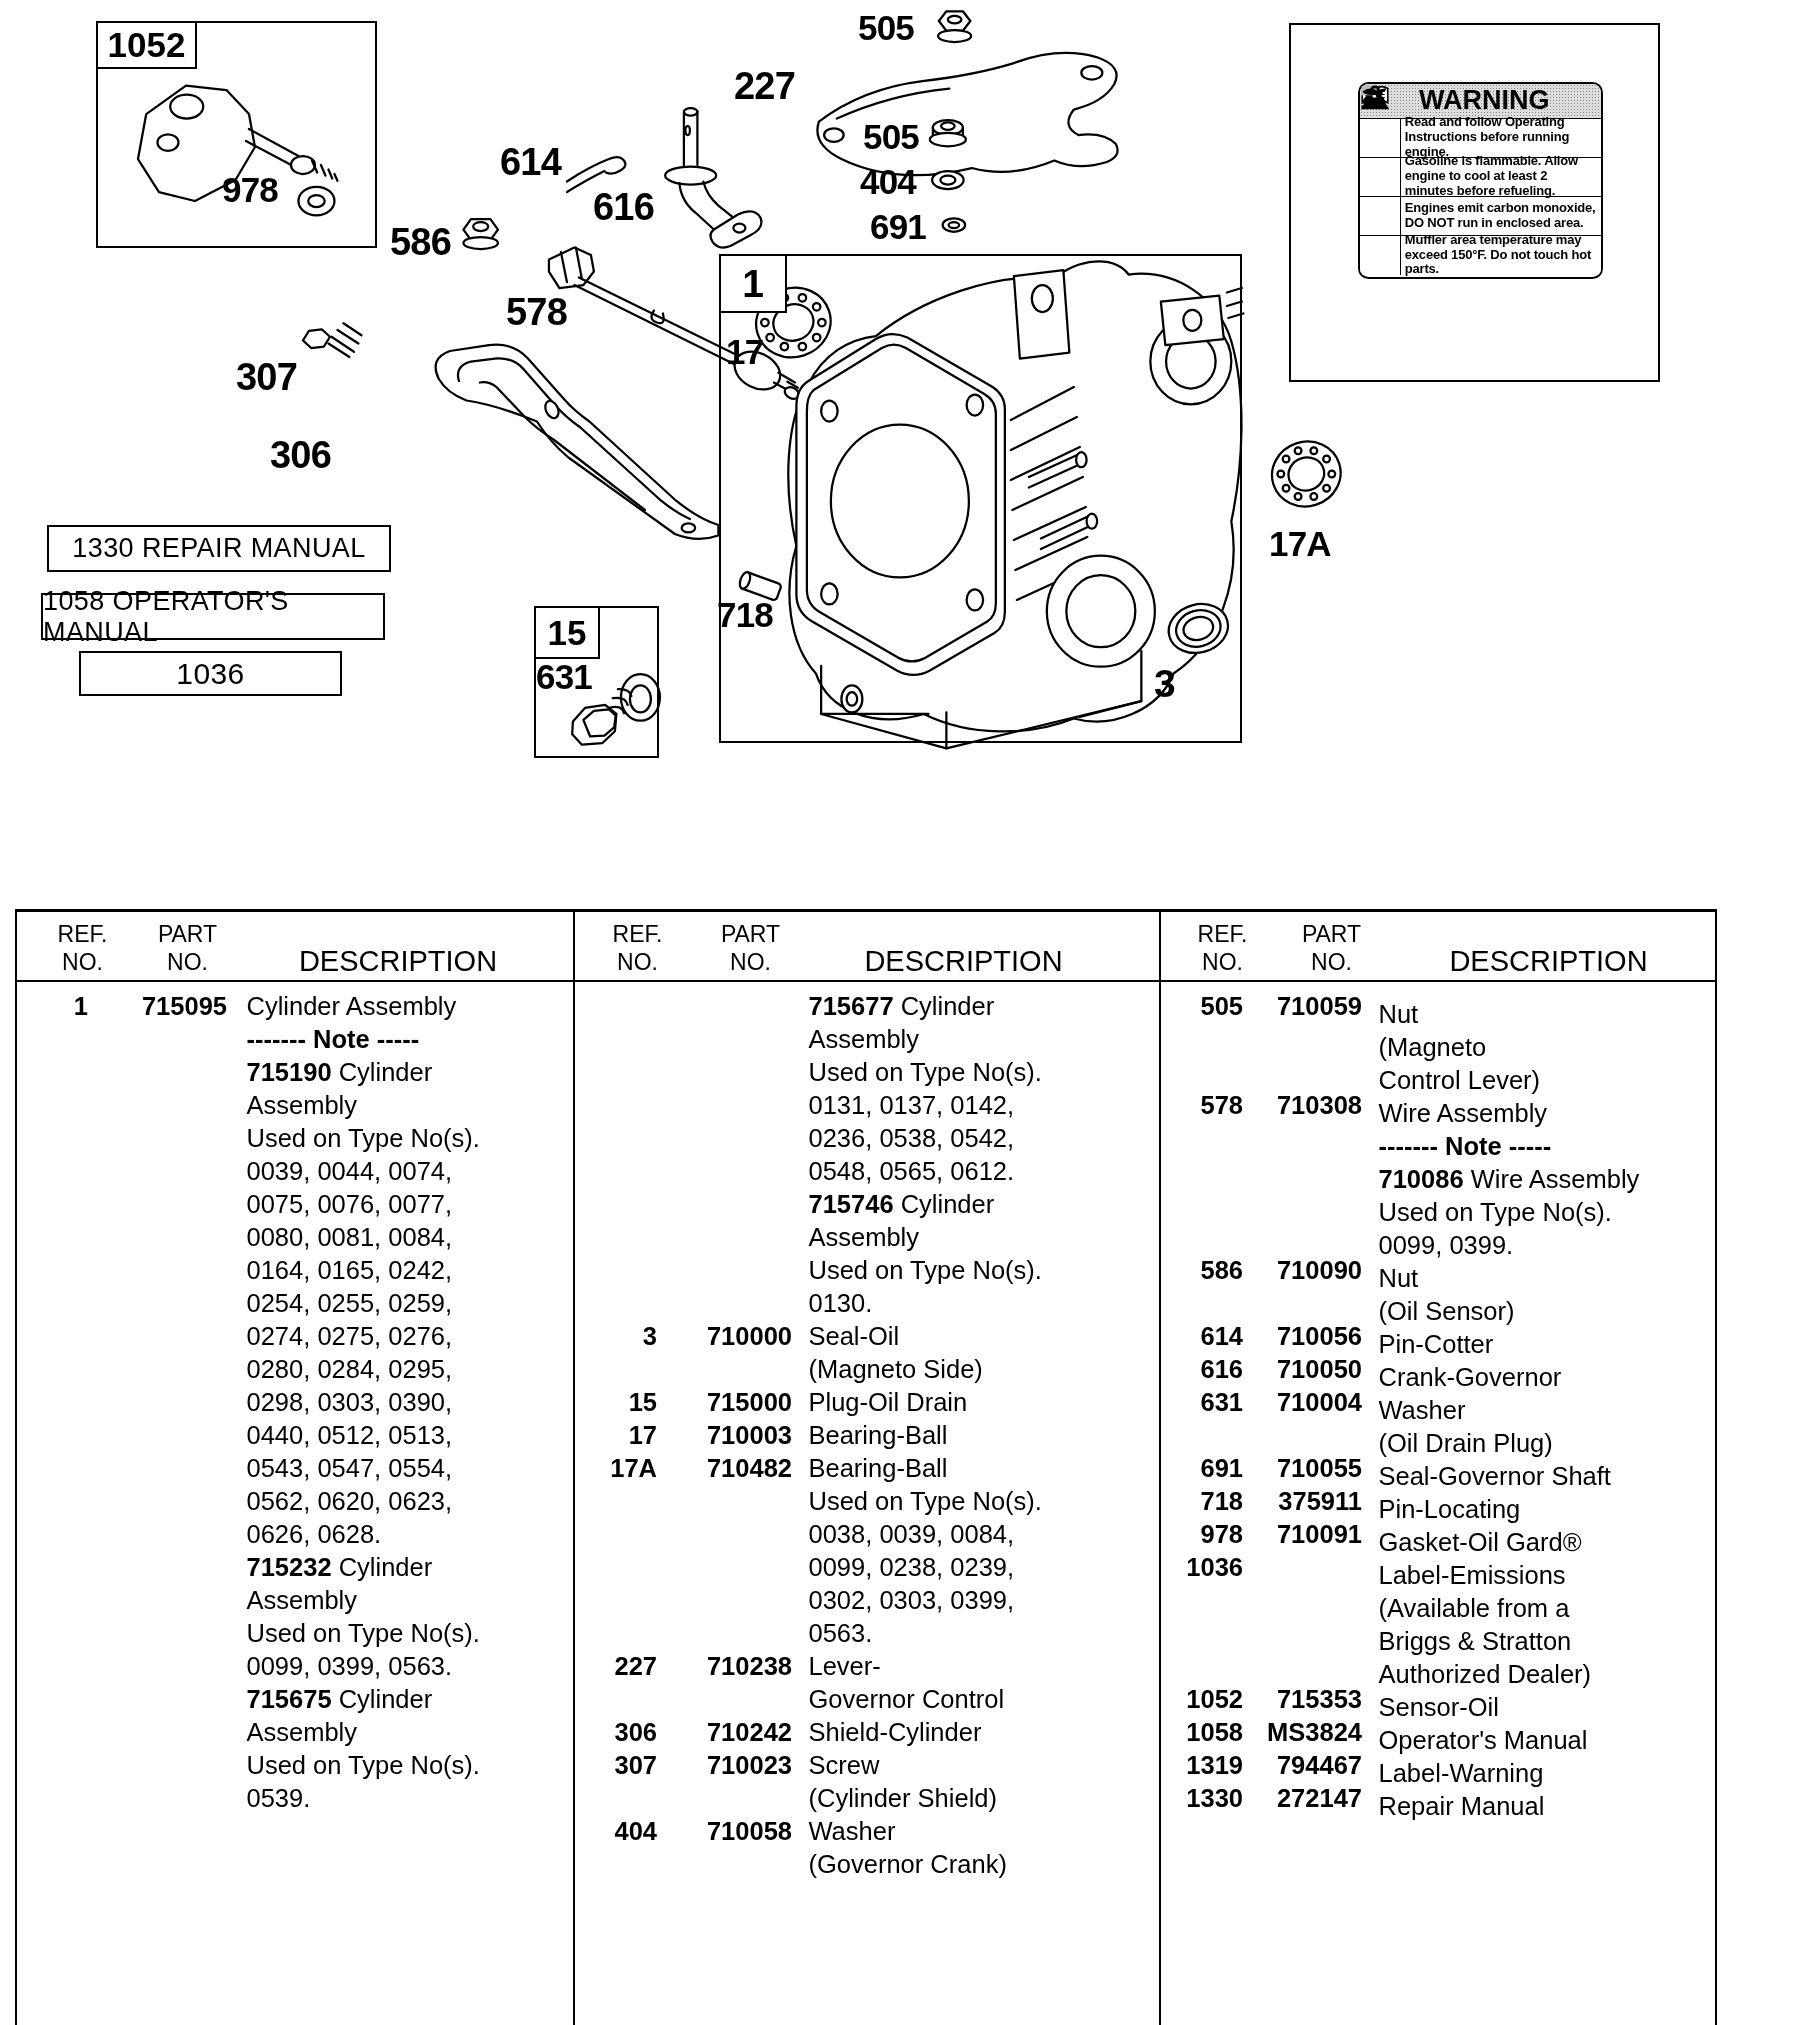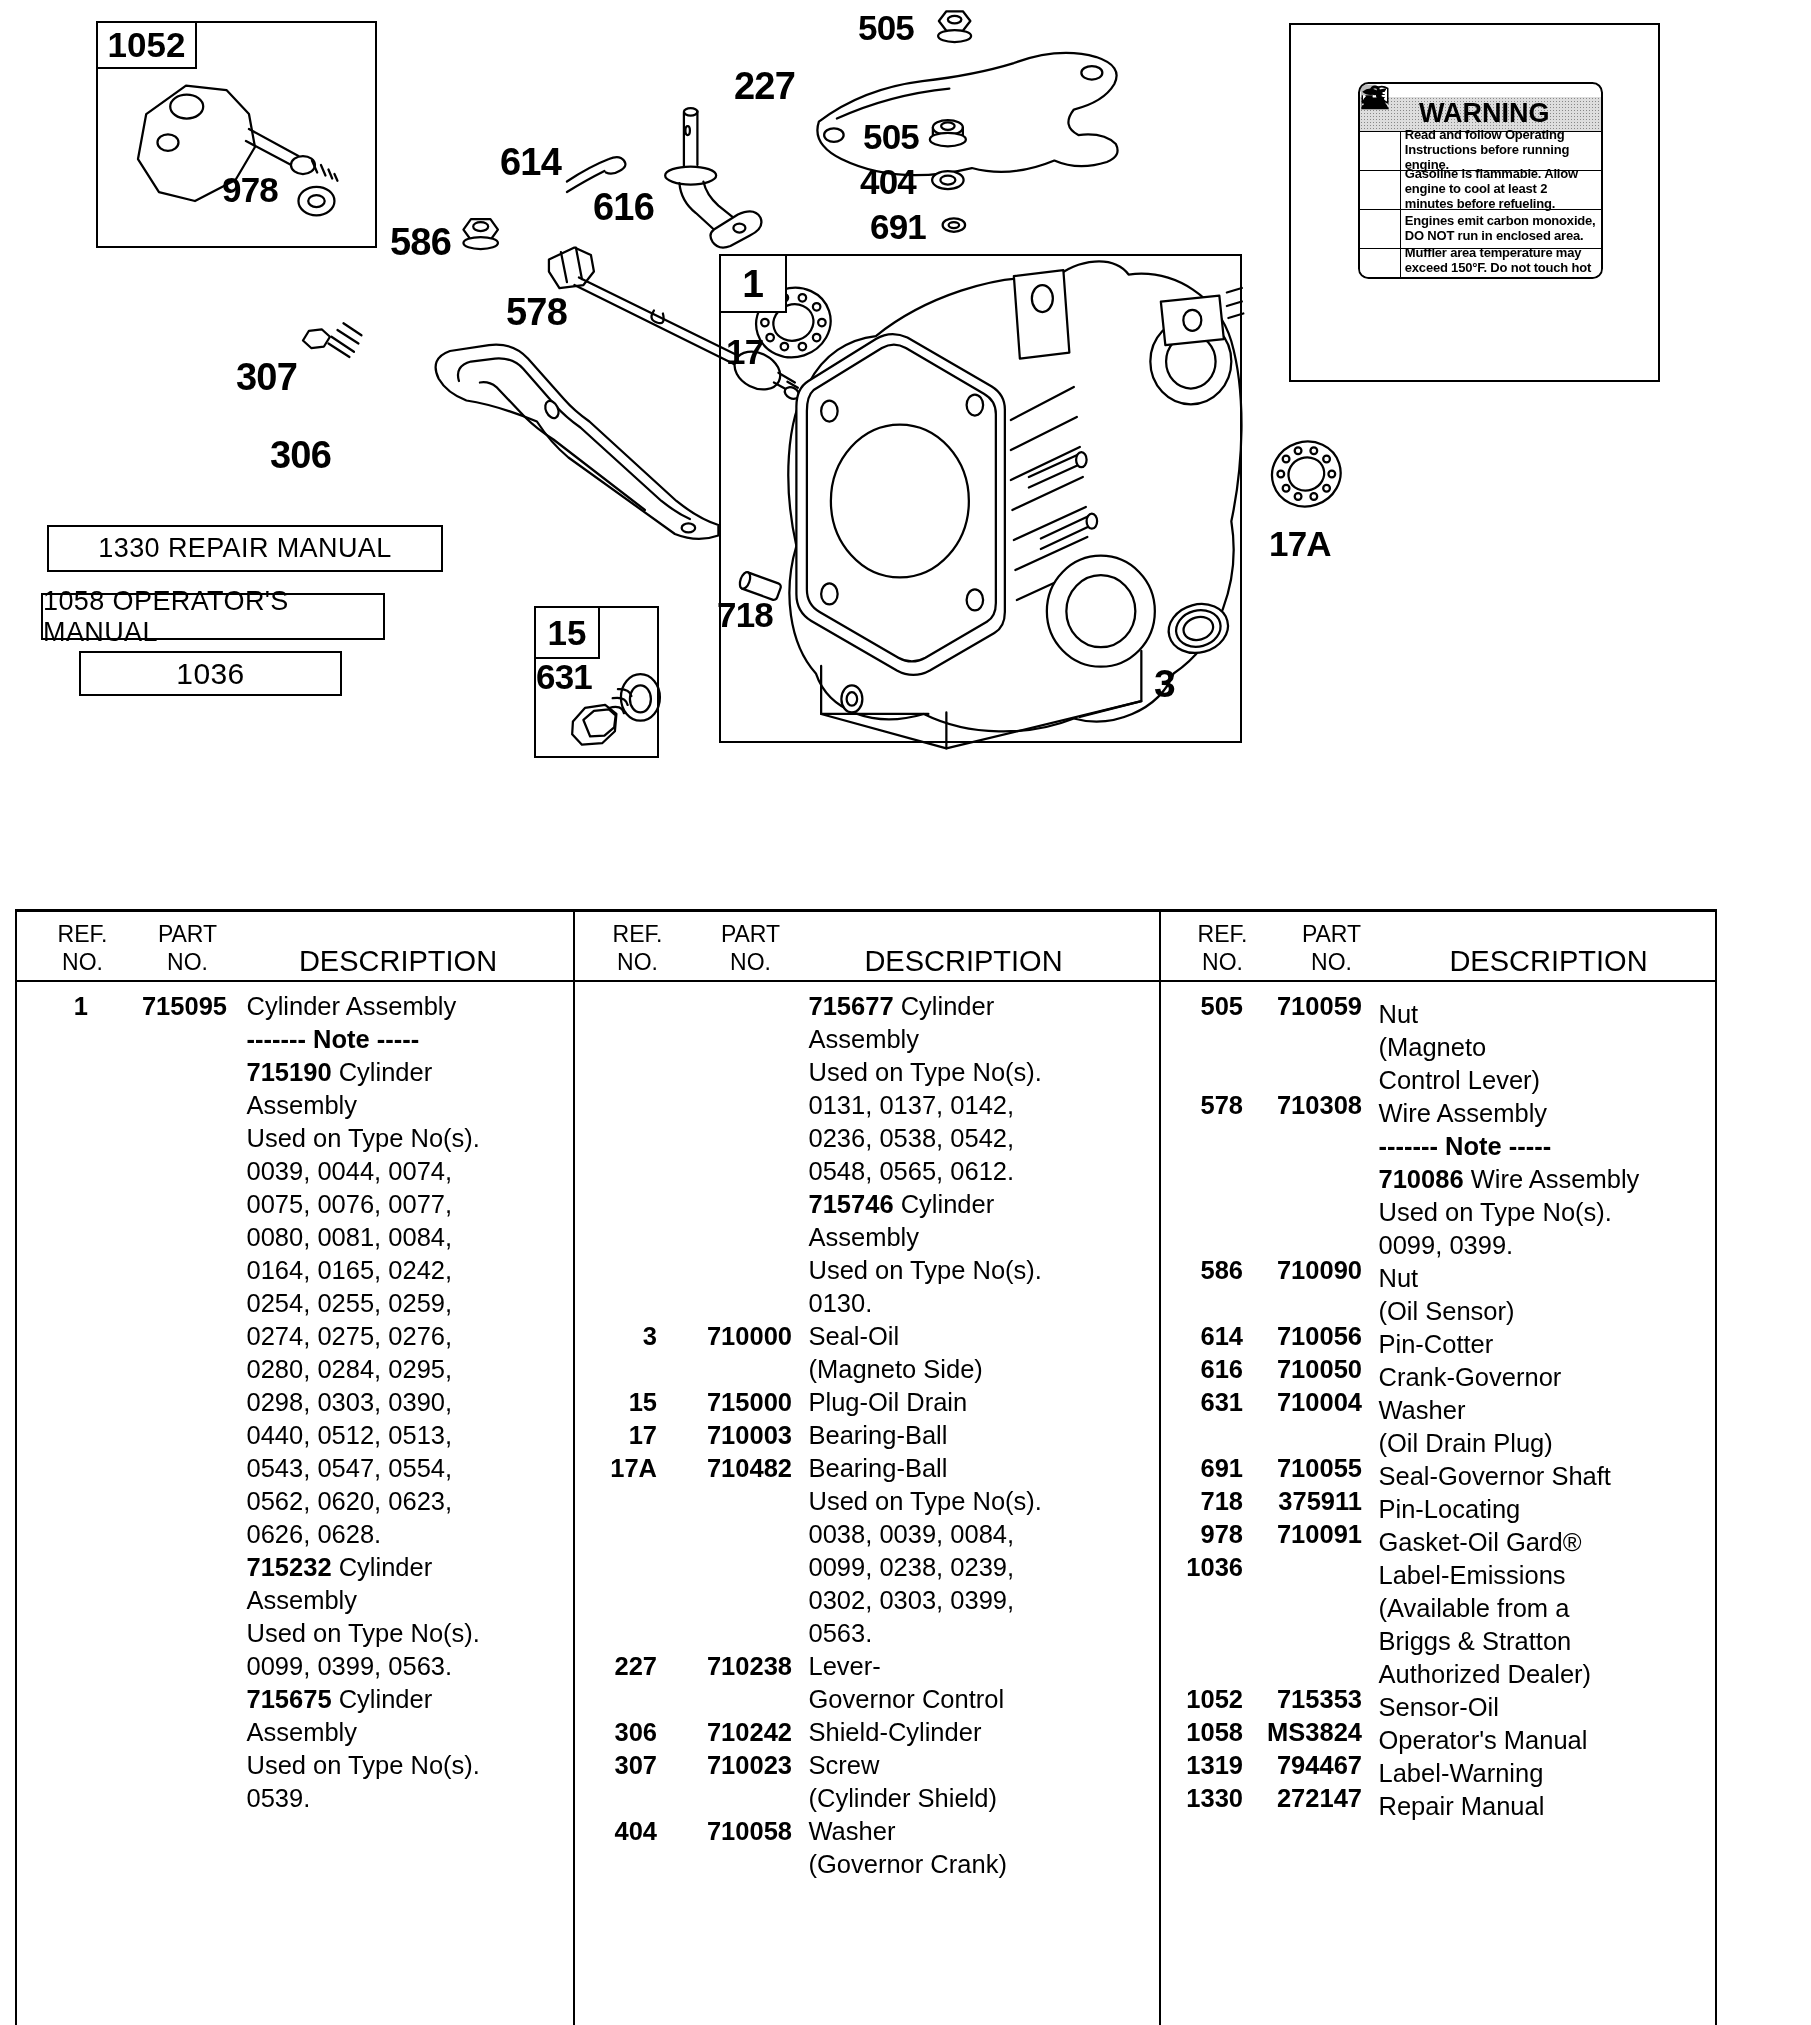--- a/index.html
+++ b/index.html
@@ -16,21 +16,21 @@
           display:flex;align-items:center;justify-content:center;font-size:27px;letter-spacing:0.4px;}
   
   .warnpanel{position:absolute;left:1289px;top:22.5px;width:371px;height:359px;border:2.3px solid #000;
           background:#fff;box-sizing:border-box;}
   .warntitle{position:absolute;left:0;top:0;width:100%;height:40px;border-bottom:2.3px solid #000;
           box-sizing:border-box;display:flex;align-items:center;justify-content:center;font-size:28.5px;}
   .warnlabel{position:absolute;left:67px;top:57px;width:245px;height:197px;border:2.3px solid #000;
           border-radius:10.5px;overflow:hidden;box-sizing:border-box;background:#fff;}
   .warnhead{height:35px;display:flex;align-items:center;justify-content:center;gap:7.5px;
           border-bottom:1.5px solid #000;box-sizing:border-box;background-color:#ddd;
-          background-image:radial-gradient(#888 0.8px, transparent 0.9px);background-size:3px 3px;margin-top:13px;}
+          background-image:radial-gradient(#888 0.8px, transparent 0.9px);background-size:3px 3px;}
   .warnhead .wtxt{font-size:27px;font-weight:900;letter-spacing:0px;}
   .warnrow{display:flex;height:39px;border-bottom:1.5px solid #000;box-sizing:border-box;background:#fff;}
   .warnrow:last-child{border-bottom:none;}
   .wicon{width:41px;flex:0 0 41px;border-right:1.5px solid #000;box-sizing:border-box;
          display:flex;align-items:center;justify-content:center;}
   .wtext{flex:1;display:flex;align-items:center;padding:0.8px 2.3px 0.8px 3.8px;font-size:13px;
          font-weight:700;line-height:1.13;letter-spacing:-0.2px;}
   
   .vline{position:absolute;width:2.3px;background:#000;}
   .hline{position:absolute;height:2.3px;background:#000;}
@@ -221,21 +221,21 @@
 
 <div class="bx" style="left:96px;top:21px;width:281px;height:227px;"></div>
 <div class="lblbox" style="left:96px;top:21px;width:101px;height:48px;">1052</div>
 
 <div class="bx" style="left:719px;top:254px;width:523px;height:489px;"></div>
 <div class="lblbox" style="left:719px;top:254px;width:68px;height:59px;font-size:39px;">1</div>
 
 <div class="bx" style="left:534px;top:606px;width:125px;height:152px;"></div>
 <div class="lblbox" style="left:534px;top:606px;width:66px;height:53px;">15</div>
 
-<div class="manualbox" style="left:47px;top:525px;width:396px;height:47px;">1330 REPAIR MANUAL</div>
+<div class="manualbox" style="left:47px;top:525px;width:344px;height:47px;">1330 REPAIR MANUAL</div>
 <div class="manualbox" style="left:41px;top:593px;width:344px;height:47px;">1058 OPERATOR'S MANUAL</div>
 <div class="manualbox" style="left:79px;top:651px;width:263px;height:45px;font-size:30px;">1036</div>
 
 <div class="callout" style="left:222px;top:170px;">978</div>
 <div class="callout" style="left:858px;top:7.5px;">505</div>
 <div class="callout" style="left:734px;top:65px;font-size:38px;">227</div>
 <div class="callout" style="left:863px;top:117px;">505</div>
 <div class="callout" style="left:860px;top:162px;">404</div>
 <div class="callout" style="left:870px;top:207px;">691</div>
 <div class="callout" style="left:500px;top:141px;font-size:38px;">614</div>

